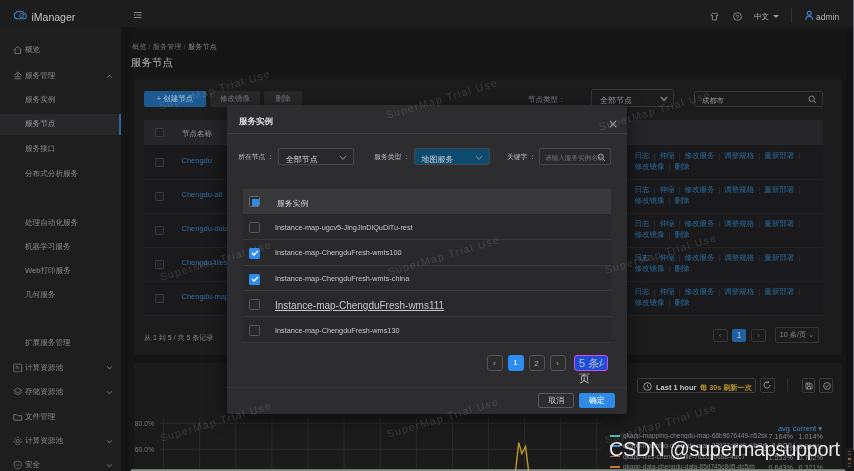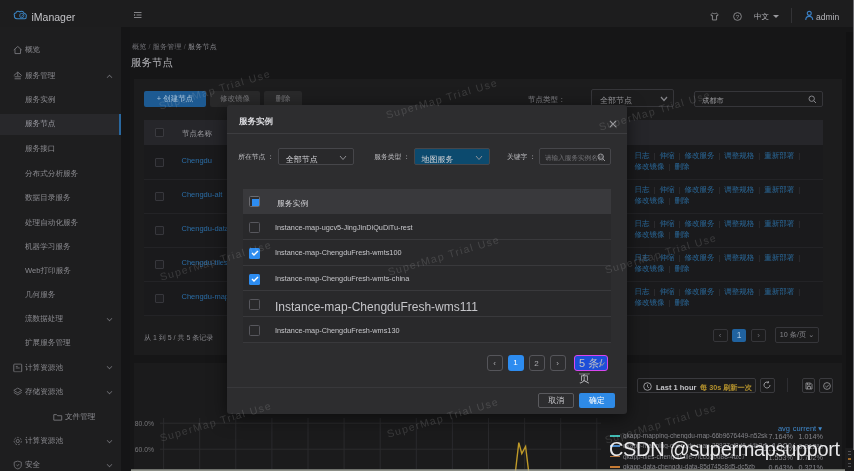--- a/index.html
+++ b/index.html
@@ -95,58 +95,51 @@
       </div>
     <div class="mi sub sel" style="top:86.8px;height:21px;">
         <span class="txt">服务节点</span>
       </div>
     <div class="mi sub" style="top:110.3px;">
         <span class="txt">服务接口</span>
       </div>
     <div class="mi sub" style="top:135px;">
         <span class="txt">分布式分析服务</span>
       </div>
-    <div class="mi sub" style="top:159.3px;">
-        <span class="txt">数据目录服务</span>
-      </div>
     <div class="mi sub" style="top:184px;">
         <span class="txt">处理自动化服务</span>
       </div>
     <div class="mi sub" style="top:208.4px;">
         <span class="txt">机器学习服务</span>
       </div>
     <div class="mi sub" style="top:232px;">
         <span class="txt">Web打印服务</span>
       </div>
     <div class="mi sub" style="top:256px;">
         <span class="txt">几何服务</span>
       </div>
-    <div class="mi sub" style="top:280px;">
-        <span class="txt">流数据处理</span>
-        <span class="chev"></span>
-      </div>
     <div class="mi sub" style="top:304.4px;">
         <span class="txt">扩展服务管理</span>
       </div>
     <div class="mi" style="top:353.2px;">
       <svg class="ico" viewBox="0 0 12 12">
           <path d="M6 1 L11 4 L6 7 L1 4 Z M1 6.5 L6 9.5 L11 6.5" fill="none" stroke="#8a8a8f" stroke-width="1"></path>
         </svg>
       <span class="txt">存储资源池</span>
         <span class="chev"></span>
     </div>
     <div class="mi" style="top:328.8px;">
       <svg class="ico" viewBox="0 0 12 12">
           <rect x="1" y="1" width="10" height="10" rx="1" fill="none" stroke="#8a8a8f" stroke-width="1.1"></rect>
           <path d="M3.5 4 H6 M3.5 6 H8.5" stroke="#8a8a8f" stroke-width="1"></path>
         </svg>
       <span class="txt">计算资源池</span>
         <span class="chev"></span>
     </div>
-    <div class="mi" style="top:377.6px;margin-left:40px;">
+    <div class="mi" style="top:377.6px;">
       <svg class="ico" viewBox="0 0 12 12">
           <path d="M1 3 H4.5 L5.8 4.4 H11 V10 H1 Z" fill="none" stroke="#8a8a8f" stroke-width="1.1"></path>
         </svg>
       <span class="txt">文件管理</span>
     </div>
     <div class="mi" style="top:402.2px;">
       <svg class="ico" viewBox="0 0 12 12">
           <circle cx="6" cy="6" r="2" fill="none" stroke="#8a8a8f" stroke-width="1"></circle>
           <circle cx="6" cy="6" r="4.6" fill="none" stroke="#8a8a8f" stroke-width="1" stroke-dasharray="2.4 1.6"></circle>
         </svg>
@@ -354,21 +347,21 @@
       <span class="abs" style="left:32px;top:34.3px;font-size:7.3px;color:#c6c6ca;white-space:nowrap;">Instance-map-ChengduFresh-wmts100</span>
       <div class="abs" style="left:0;top:51.6px;width:368px;height:25.8px;background:#29292b;border-bottom:1px solid #39393c;"></div>
       <span class="abs" style="left:6px;top:59.6px;width:11px;height:11px;background:#2d8cf0;border-radius:1.5px;">
           <svg class="abs" style="left:1.5px;top:2.5px" width="8" height="6" viewBox="0 0 8 6">
             <path d="M1 3 L3 5 L7 1" fill="none" stroke="#fff" stroke-width="1.4"></path>
           </svg>
         </span>
       <span class="abs" style="left:32px;top:60.1px;font-size:7.3px;color:#c6c6ca;white-space:nowrap;">Instance-map-ChengduFresh-wmts-china</span>
       <div class="abs" style="left:0;top:77.4px;width:368px;height:25.8px;background:#29292b;border-bottom:1px solid #39393c;"></div>
       <span class="abs" style="left:6px;top:85.4px;width:11px;height:11px;border:1px solid #57575d;border-radius:1.5px;background:#29292b;"></span>
-      <span class="abs" style="left:32px;top:85.9px;font-size:12px;color:#c6c6ca;white-space:nowrap;">Instance-map-ChengduFresh-wms111</span>
+      <span class="abs" style="left:32px;top:85.9px;font-size:10px;color:#c6c6ca;white-space:nowrap;text-decoration:underline;">Instance-map-ChengduFresh-wms111</span>
       <div class="abs" style="left:0;top:103.2px;width:368px;height:25.8px;background:#29292b;border-bottom:1px solid #39393c;"></div>
       <span class="abs" style="left:6px;top:111.2px;width:11px;height:11px;border:1px solid #57575d;border-radius:1.5px;background:#29292b;"></span>
       <span class="abs" style="left:32px;top:111.7px;font-size:7.3px;color:#c6c6ca;white-space:nowrap;">Instance-map-ChengduFresh-wms130</span>
     </div>
     <div class="abs" style="left:259.5px;top:250px;width:16px;height:16px;border:1px solid #55555a;border-radius:3px;color:#aaaaae;font-size:8px;text-align:center;line-height:15px;">‹</div>
     <div class="abs" style="left:280.5px;top:250px;width:16px;height:16px;background:#2d8cf0;border-radius:3px;color:#fff;font-size:8px;text-align:center;line-height:16px;">1</div>
     <div class="abs" style="left:301.5px;top:250px;width:16px;height:16px;border:1px solid #55555a;border-radius:3px;color:#aaaaae;font-size:8px;text-align:center;line-height:15px;">2</div>
     <div class="abs" style="left:322.5px;top:250px;width:16px;height:16px;border:1px solid #55555a;border-radius:3px;color:#aaaaae;font-size:8px;text-align:center;line-height:15px;">›</div>
     <div class="abs" style="left:347px;top:250px;width:34px;height:16px;background:#1d4ed8;border:1px solid #d946ef;border-radius:3px;color:#c0c0c4;font-size:11px;line-height:15px;">
         <span class="abs" style="left:4px;">5 条/页</span>

